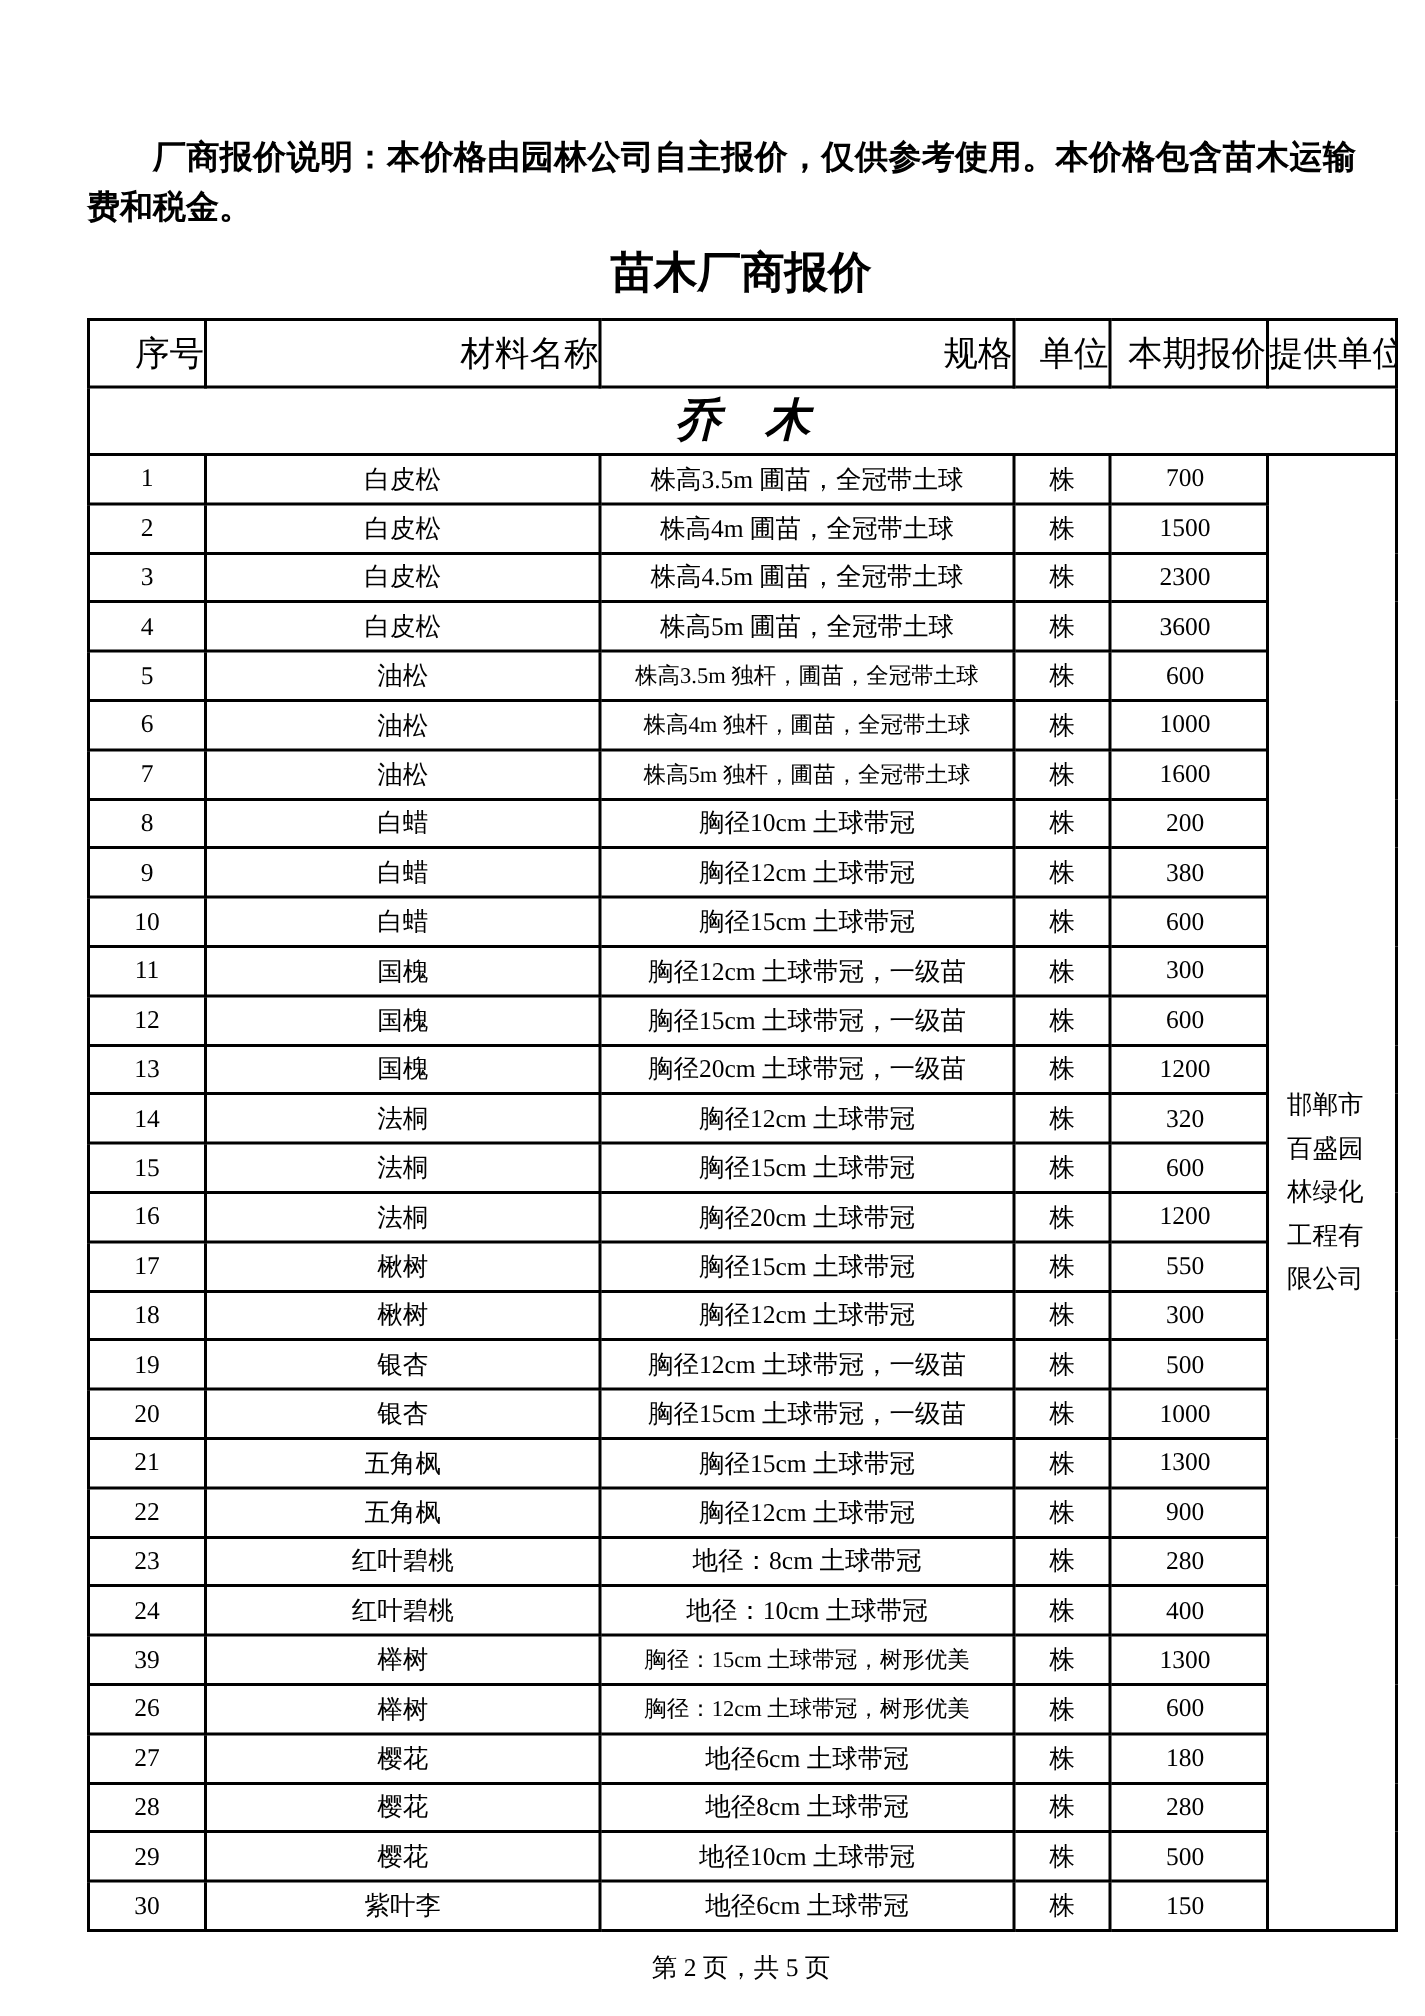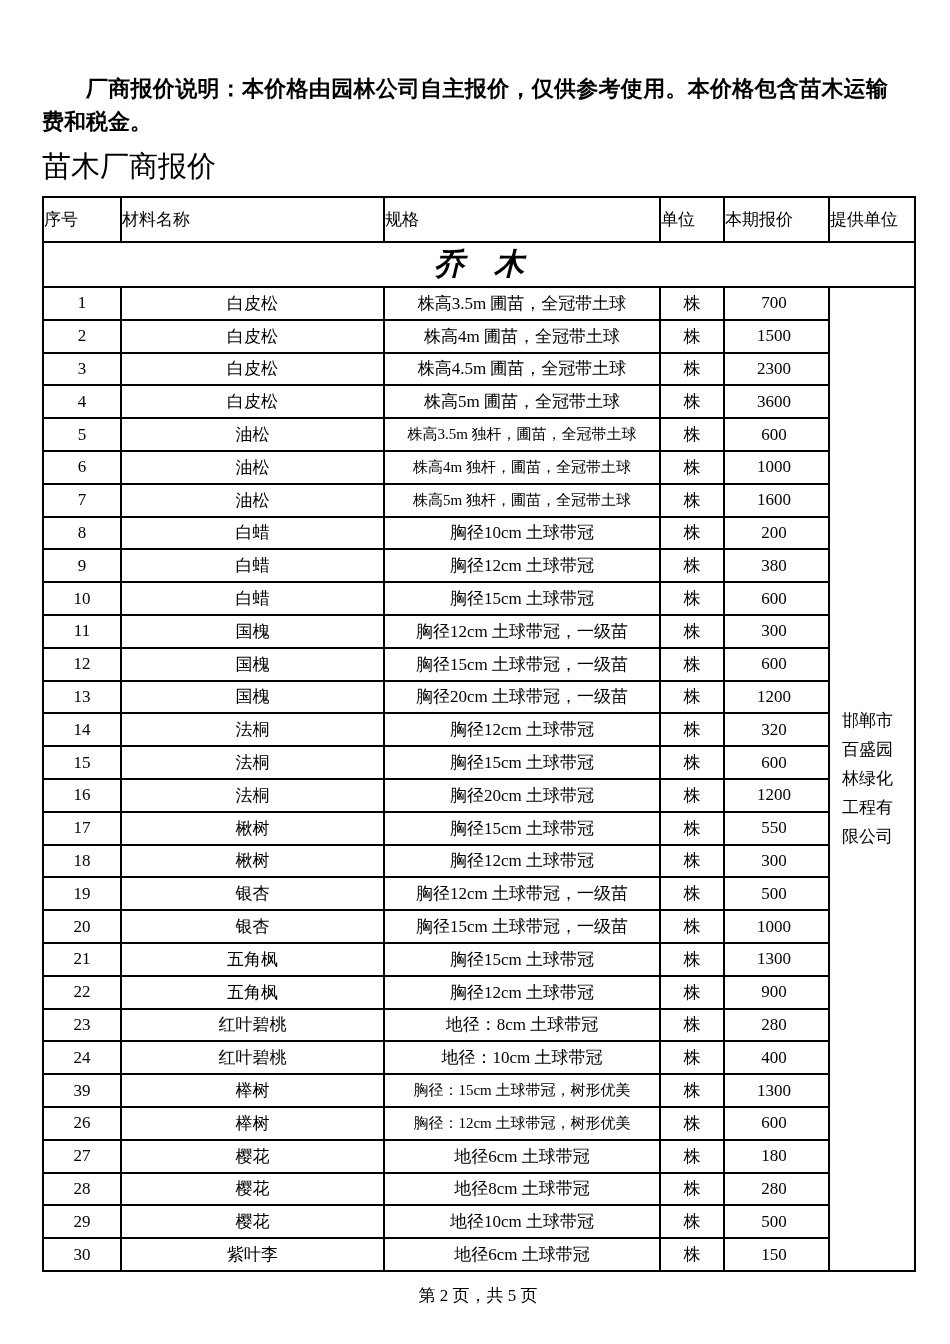--- a/index.html
+++ b/index.html
@@ -9,56 +9,58 @@
     background: #ffffff;
     color: #000000;
     font-family: "Liberation Serif", "DejaVu Serif", serif;
   }
   body {
     width: 950px;
     height: 1344px;
     overflow: hidden;
   }
   .page {
-    padding: 72px 37px 0 42px;
+    padding: 72px 37px 0 58px;
+    margin-top: 16px;
   }
   .note {
     width: 846px;
     margin: 0;
     font-size: 22px;
     line-height: 33px;
     font-weight: bold;
     text-indent: 2em;
     word-break: break-all;
     text-align: justify;
   }
   .title {
     width: 872px;
     margin: 11px 0 13px 0;
     font-size: 29px;
     line-height: 34px;
-    font-weight: normal;
+    font-weight: bold;
+    text-align: center;
   }
   table.price-table {
     width: 872px;
     table-layout: fixed;
     border-collapse: collapse;
   }
   table.price-table th,
   table.price-table td {
     border: 2px solid #000000;
     padding: 0;
     overflow: hidden;
     white-space: nowrap;
   }
   tr.header-row { height: 45px; }
   tr.header-row th {
-    font-size: 17px;
+    font-size: 23px;
     font-weight: normal;
-    text-align: left;
+    text-align: right;
     vertical-align: middle;
   }
   tr.section-row { height: 45px; }
   tr.section-row td {
     font-size: 30px;
     font-weight: bold;
     text-align: center;
     vertical-align: middle;
     font-style: italic;
   }

